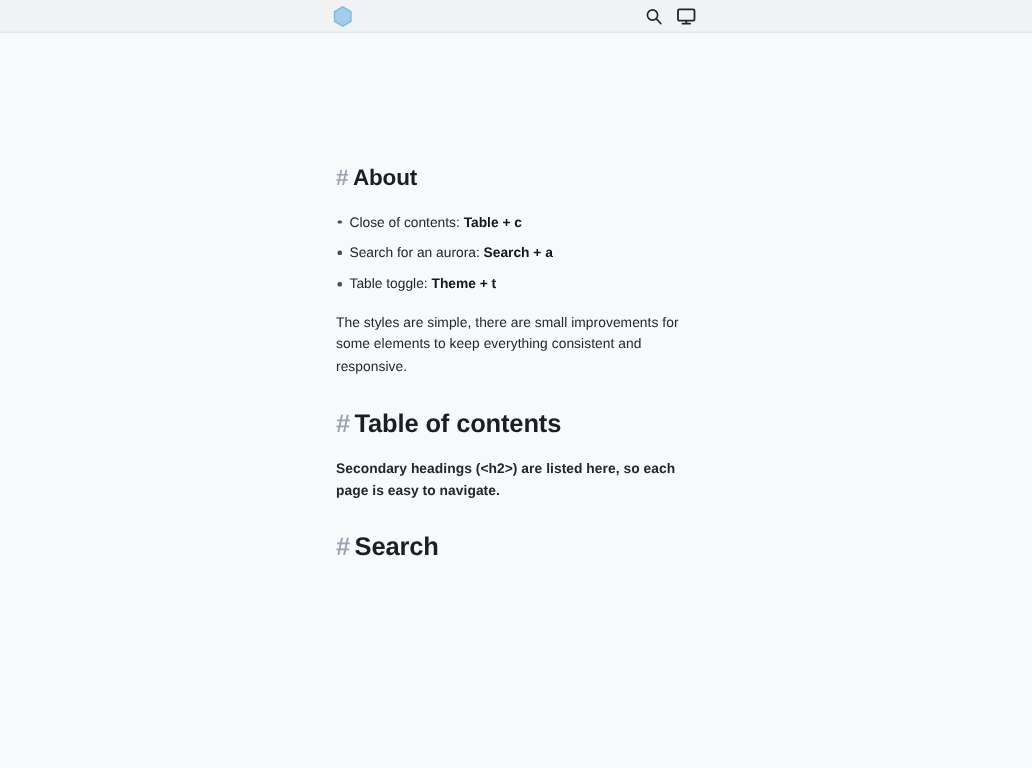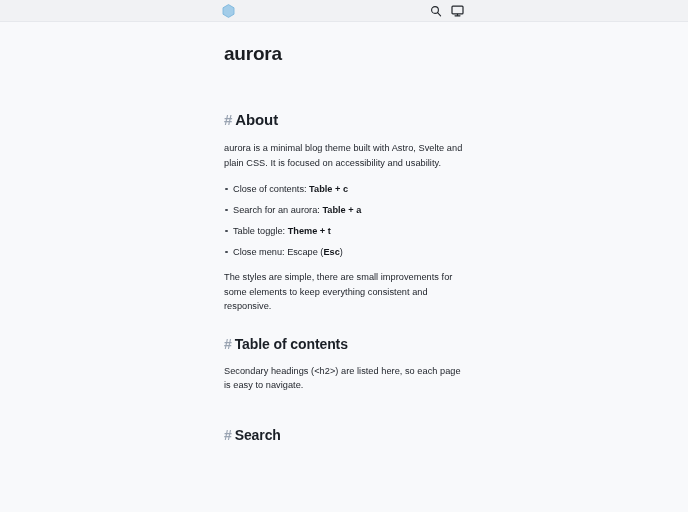--- a/index.html
+++ b/index.html
@@ -81,49 +81,49 @@
   .site-title {
     font-size: 19px;
     font-weight: 700;
     letter-spacing: -0.2px;
     color: #1a1d21;
     margin: 9px 0 0 0;
     line-height: 1.2;
   }
 
   h2.section-heading {
-    font-size: 14px;
+    font-size: 17px;
     font-weight: 700;
     color: #1a1f26;
     margin: 0;
     line-height: 1.3;
     letter-spacing: -0.1px;
   }
   h2.section-heading .hash {
     color: #9aa4b2;
     font-weight: 700;
     margin-right: 3px;
   }
   h2.about-heading {
     font-size: 15px;
     margin-top: 0;
   }
 
-  .block-about { margin-top: 44px; }
+  .block-about { margin-top: 75px; }
   .block-toc { margin-top: 21px; }
-  .block-search { margin-top: 34px; }
+  .block-search { margin-top: 20px; }
 
   p.body-text {
     font-size: 9.2px;
     line-height: 1.56;
     color: #22262d;
     margin: 12px 0 0 0;
     letter-spacing: 0.04px;
   }
-  p.body-text.tight { margin-top: 11px; }
+  p.body-text.tight { margin-top: 11px; font-weight: bold; }
 
   ul.shortcut-list {
     list-style: none;
     margin: 13px 0 0 0;
     padding: 0;
   }
   ul.shortcut-list li {
     font-size: 9.2px;
     line-height: 1.4;
     color: #22262d;
@@ -177,33 +177,30 @@
         </svg>
       </button>
     </div>
 
   </div>
 </header>
 
 <main class="page">
   <div class="container">
 
-    <h1 class="site-title">aurora</h1>
 
     <section class="block-about">
       <h2 class="section-heading about-heading">
         <span class="hash">#</span><span>About</span>
       </h2>
-      <p class="body-text">aurora is a minimal blog theme built with Astro, Svelte and plain CSS. It is focused on accessibility and usability.</p>
 
       <ul class="shortcut-list">
         <li><span>Close of contents: </span><span class="kbd-strong">Table + c</span><span></span></li>
-        <li><span>Search for an aurora: </span><span class="kbd-strong">Table + a</span><span></span></li>
+        <li><span>Search for an aurora: </span><span class="kbd-strong">Search + a</span><span></span></li>
         <li><span>Table toggle: </span><span class="kbd-strong">Theme + t</span><span></span></li>
-        <li><span>Close menu: Escape (</span><span class="kbd-strong">Esc</span><span>)</span></li>
       </ul>
 
       <p class="body-text">The styles are simple, there are small improvements for some elements to keep everything consistent and responsive.</p>
     </section>
 
     <section class="block-toc">
       <h2 class="section-heading">
         <span class="hash">#</span><span>Table of contents</span>
       </h2>
       <p class="body-text tight">Secondary headings (&lt;h2&gt;) are listed here, so each page is easy to navigate.</p>

